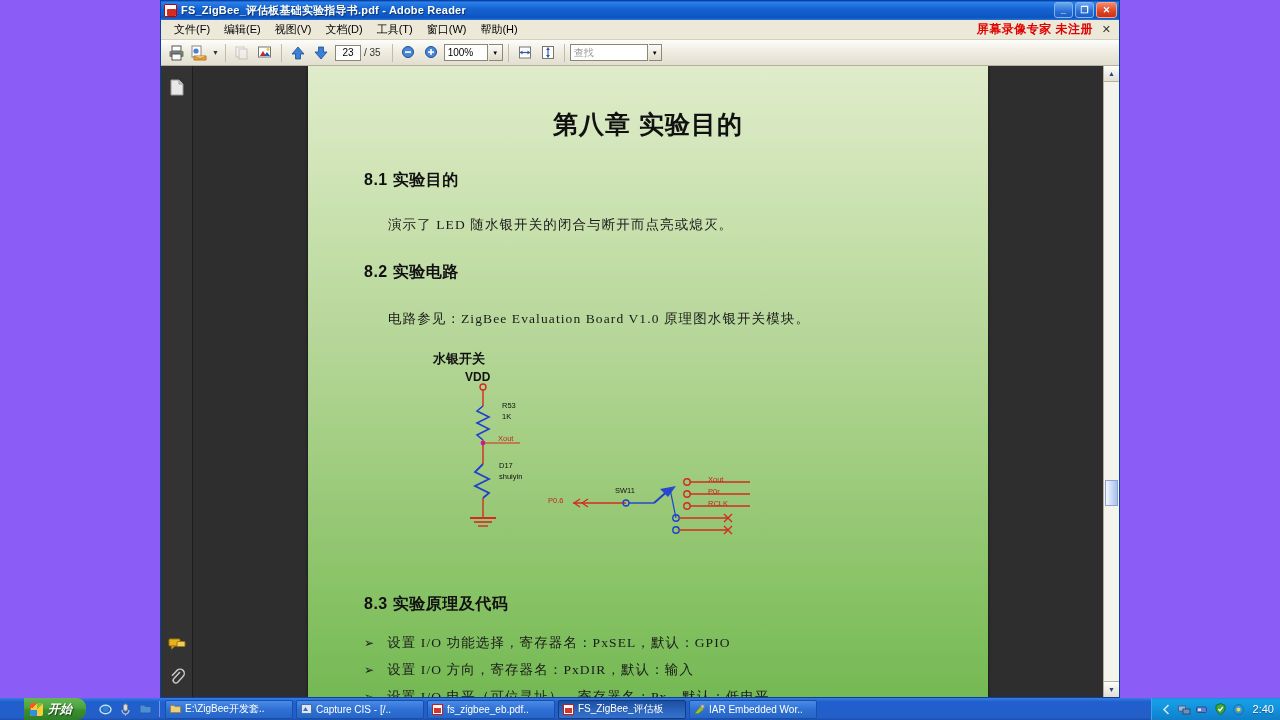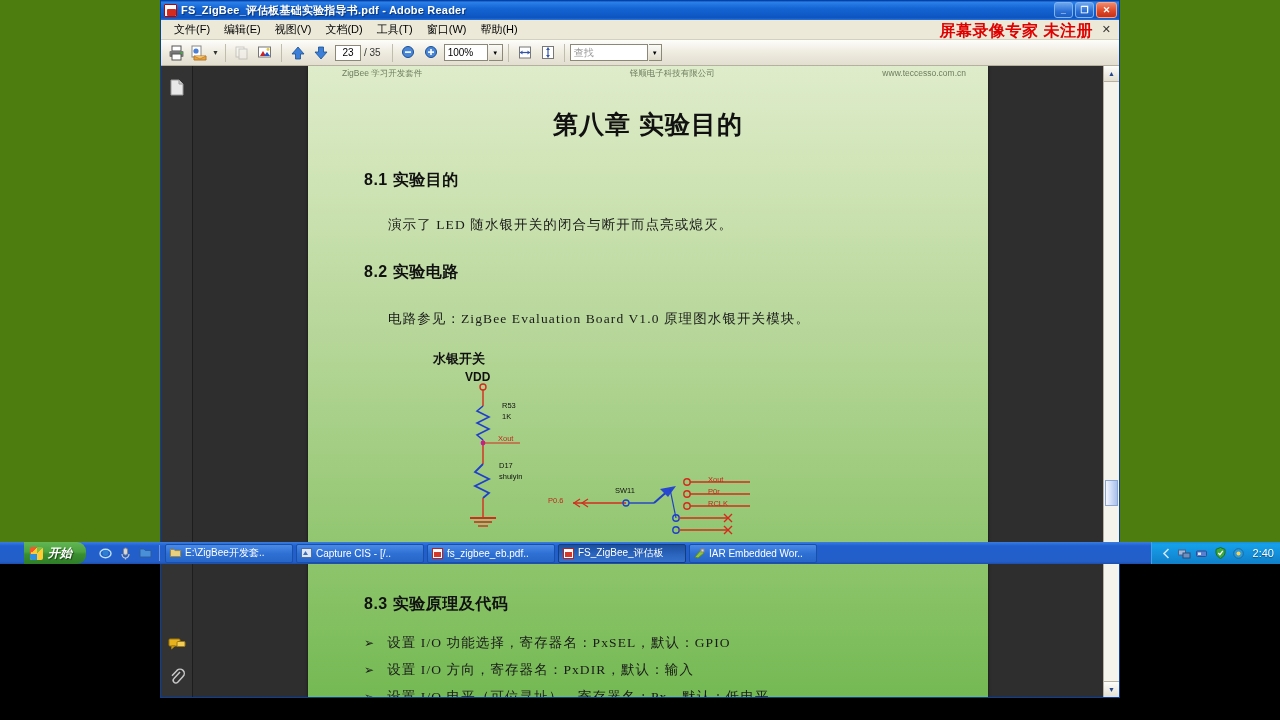--- a/index.html
+++ b/index.html
@@ -1,21 +1,21 @@
 <!DOCTYPE html>
 <html><head>
 <meta charset="utf-8">
 <style>
   * { box-sizing: border-box; margin: 0; padding: 0; }
   html, body {
     width: 1280px; height: 720px;
     background: #000; overflow: hidden;
     font-family: "Liberation Sans", sans-serif;
   }
-  #screen { position: relative; width: 1280px; height: 564px; background: #4d7c0f; }
+  #screen { position: relative; width: 1280px; height: 720px; background: #8b5cf6; }
 
   
   #app-window {
     position: absolute; left: 160px; top: 0; width: 960px; height: 698px;
     background: #ece9d8;
     border: 1px solid #0a3fa0;
     display: flex; flex-direction: column;
   }
 
   
@@ -53,21 +53,21 @@
   .menubar {
     height: 20px; flex: none; background: #ece9d8;
     display: flex; align-items: center; padding-left: 6px;
     border-bottom: 1px solid #d4d0c0; position: relative;
   }
   .menu-item {
     font-size: 11px; color: #000; padding: 2px 7px; white-space: nowrap;
   }
   .redbanner {
     position: absolute; right: 26px; top: 1px;
-    color: #e00000; font-size: 16px; font-weight: bold; white-space: nowrap;
+    color: #e00000; font-size: 12px; font-weight: bold; white-space: nowrap;
     letter-spacing: .5px;
   }
   .menubar-x {
     position: absolute; right: 8px; top: 3px; font-size: 11px; color: #333;
   }
 
   
   .toolbar {
     height: 26px; flex: none;
     background: linear-gradient(to bottom, #fdfdfb 0%, #efece0 48%, #e2ded0 100%);
@@ -375,25 +375,20 @@
         <div class="nav-icon">
           <svg width="16" height="17" viewBox="0 0 16 17">
             <path d="M11 4 L5 10.5 a2.6 2.6 0 0 0 3.7 3.7 L14 8.4 a4.2 4.2 0 0 0 -6 -6 L3 7.8" fill="none" stroke="#c8c8c8" stroke-width="1.5"></path>
           </svg>
         </div>
       </div>
 
       <div class="docarea">
         <div class="page">
 
-          <div class="rhead">
-            <span>ZigBee 学习开发套件</span>
-            <span class="mid">铎顺电子科技有限公司</span>
-            <span>www.teccesso.com.cn</span>
-          </div>
 
           <div class="doctitle">第八章  实验目的</div>
 
           <div class="h2" style="top:104px">8.1  实验目的</div>
           <div class="para" style="top:150px">演示了 LED 随水银开关的闭合与断开而点亮或熄灭。</div>
 
           <div class="h2" style="top:196px">8.2  实验电路</div>
           <div class="para" style="top:244px">电路参见：ZigBee Evaluation Board V1.0 原理图水银开关模块。</div>
 
           <div class="circuit">

